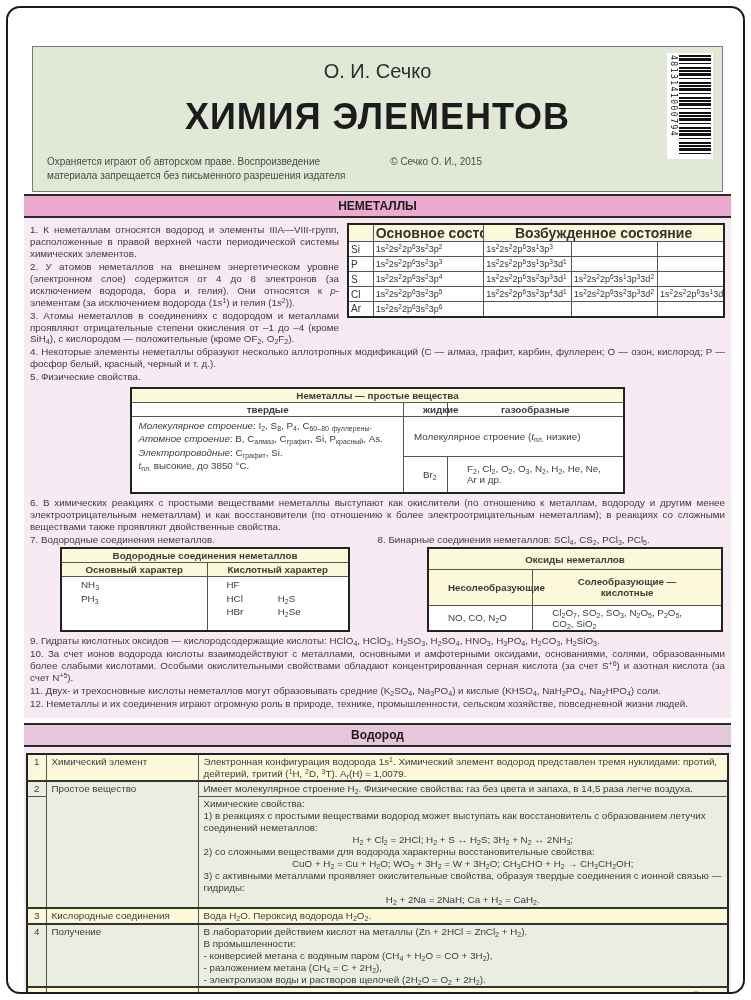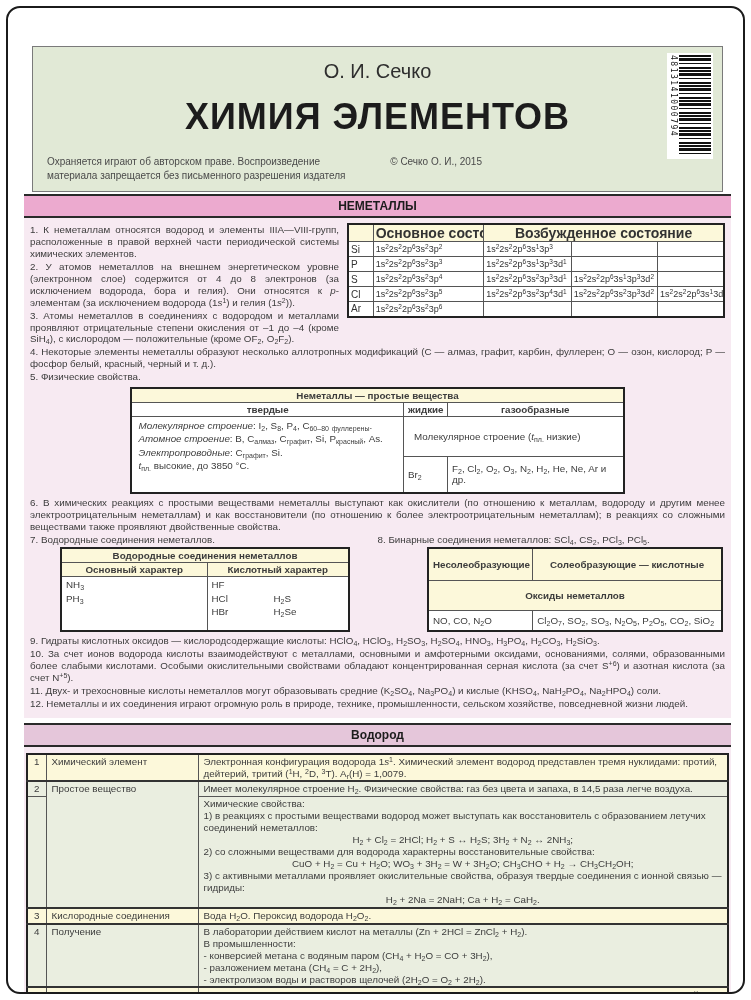--- a/index.html
+++ b/index.html
@@ -37,21 +37,21 @@
   
   .cfgwrap{float:right;width:378px;margin:0 0 5px 8px;}
   table.cfg{border-collapse:collapse;width:100%;table-layout:fixed;background:#fff;border:2px solid #222;}
   table.cfg th,table.cfg td{border:1px solid var(--bmid);padding:0 2px;height:15px;font-size:9px;color:#333;overflow:hidden;white-space:nowrap;}
   table.cfg th{background:var(--cream);text-align:center;font-weight:bold;font-size:14px;}
   table.cfg td.el{font-size:10px;}
   table.cfg sup{font-size:6.5px;vertical-align:3px;}
 
   
   table.box{border-collapse:collapse;background:#fff;border:2px solid #222;}
-  table.box td,table.box th{border:1px solid var(--bmid);font-size:9.8px;padding:1px 4px;color:var(--txt);}
+  table.box td,table.box th{border:1px solid var(--bmid);font-size:9.8px;padding:1px 19px;color:var(--txt);}
   table.box .ttl{background:var(--cream);font-weight:bold;text-align:center;}
   table.box th{font-weight:bold;text-align:center;}
 
   table.simple{width:492px;margin:4px auto 3px;table-layout:fixed;}
   table.simple td.solid{vertical-align:top;line-height:1.35;padding:2px 6px;}
   table.simple td.mol{text-align:left;padding-left:10px;height:40px;}
   table.simple td.liq{height:36px;}
 
   .row78{display:flex;margin:1px 0;}
   .row78 p{flex:1;margin:0;}
@@ -227,26 +227,26 @@
           </tr>
         </tbody>
           </table>
         <table class="box ox">
           <colgroup>
               <col style="width:104px">
               <col style="width:188px">
             </colgroup>
           <tbody>
               <tr>
+                <td class="ttl" colspan="2">Оксиды неметаллов</td>
+              </tr>
+          <tr>
             <th>Несолеобразующие</th>
             <th>Солеобразующие — кислотные</th>
           </tr>
-          <tr>
-                <td class="ttl" colspan="2">Оксиды неметаллов</td>
-              </tr>
           <tr>
             <td class="vals">NO, CO, N<sub>2</sub>O</td>
             <td class="vals">Cl<sub>2</sub>O<sub>7</sub>, SO<sub>2</sub>, SO<sub>3</sub>, N<sub>2</sub>O<sub>5</sub>, P<sub>2</sub>O<sub>5</sub>, CO<sub>2</sub>, SiO<sub>2</sub></td>
           </tr>
         </tbody>
           </table>
       </div>
 
       <p class="it">9. Гидраты кислотных оксидов — кислородсодержащие кислоты: HClO<sub>4</sub>, HClO<sub>3</sub>, H<sub>2</sub>SO<sub>3</sub>, H<sub>2</sub>SO<sub>4</sub>, HNO<sub>3</sub>, H<sub>3</sub>PO<sub>4</sub>, H<sub>2</sub>CO<sub>3</sub>, H<sub>2</sub>SiO<sub>3</sub>.</p>
       <p class="it">10. За счет ионов водорода кислоты взаимодействуют с металлами, основными и амфотерными оксидами, основаниями, солями, образованными более слабыми кислотами. Особыми окислительными свойствами обладают концентрированная серная кислота (за счет S<sup>+6</sup>) и азотная кислота (за счет N<sup>+5</sup>).</p>

